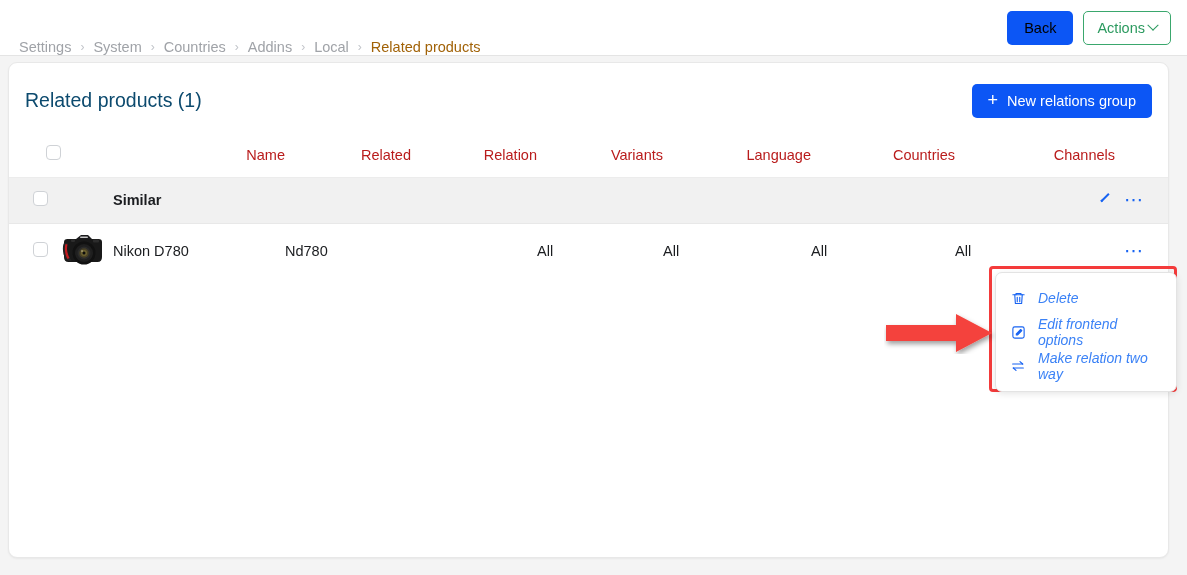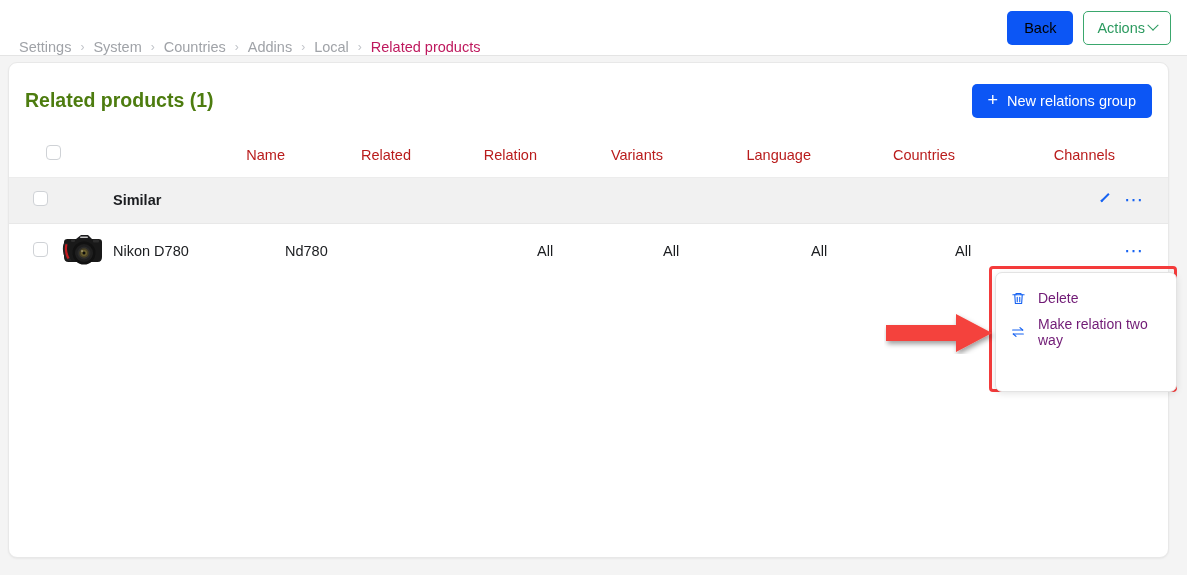--- a/index.html
+++ b/index.html
@@ -23,21 +23,21 @@
     background: #ffffff;
     border-bottom: 1px solid #e4e4e4;
     display: flex; align-items: flex-end;
   }
   .breadcrumb {
     display: flex; align-items: center;
     margin-left: 19px;
     font-size: 14.5px;
   }
   .bc-item { color: #a0a3a8; white-space: nowrap; }
-  .bc-item.current { color: #be185d; }
+  .bc-item.current { color: #a16207; }
   .bc-sep {
     color: #c2c5ca; font-size: 12px;
     margin: 0 9px; user-select: none;
   }
   .topbar-actions {
     position: absolute; right: 16px; top: 11px;
     display: flex; align-items: center; gap: 10px;
   }
   .btn-back {
     background: #0c56f5; color: #000000;
@@ -73,21 +73,21 @@
     box-shadow: 0 1px 2px rgba(0,0,0,0.05);
     overflow: hidden;
   }
   .card-head {
     position: relative;
     height: 74px;
     padding: 0 16px 0 16px;
     display: flex; align-items: center;
   }
   .card-title {
-    font-size: 19.5px; color: #4d7c0f; font-weight: bold;
+    font-size: 19.5px; color: #0c4a6e;
   }
   .btn-new {
     position: absolute; right: 16px; top: 21px;
     background: #0c56f5; color: #ffffff;
     border: none; border-radius: 5px;
     height: 34px; padding: 0 16px;
     font-size: 14.5px; font-family: inherit;
     cursor: pointer;
     display: flex; align-items: center; gap: 9px;
   }
@@ -186,22 +186,23 @@
     border-radius: 7px;
     box-shadow: 0 2px 7px rgba(0,0,0,0.10);
     padding: 8px 0;
   }
   .ctx-item {
     display: flex; align-items: center;
     gap: 12px;
     height: 34px;
     padding: 0 14px;
     font-size: 14px;
-    color: #701a75;
-    cursor: pointer;
+    color: #3b82f6;
+    cursor: pointer;
+    font-style: italic;
   }
   .ctx-icon {
     width: 16px; height: 16px;
     flex: 0 0 16px;
     color: #1763f2;
     display: flex; align-items: center; justify-content: center;
   }
 
   
   .arrow {
@@ -340,20 +341,30 @@
           <svg width="15" height="15" viewBox="0 0 24 24" fill="none" stroke="#1763f2" stroke-width="1.8" stroke-linecap="round" stroke-linejoin="round">
             <path d="M3 6h18"></path>
             <path d="M8 6V4h8v2"></path>
             <path d="M6 6l1 14h10l1-14"></path>
             <path d="M10 10v7M14 10v7"></path>
           </svg>
         </span>
         <span>Delete</span>
       </div>
 
+      <div class="ctx-item">
+        <span class="ctx-icon">
+          <svg width="15" height="15" viewBox="0 0 24 24" fill="none" stroke="#1763f2" stroke-width="1.8" stroke-linecap="round" stroke-linejoin="round">
+            <rect x="3" y="3" width="18" height="18" rx="3"></rect>
+            <path d="M15.5 7.2l1.8 1.8-7 7H8.5v-1.8z" fill="#1763f2" stroke="none"></path>
+            <path d="M15.5 7.2l1.8 1.8-7 7H8.5v-1.8z"></path>
+          </svg>
+        </span>
+        <span>Edit frontend options</span>
+      </div>
 
       <div class="ctx-item">
         <span class="ctx-icon">
           <svg width="16" height="16" viewBox="0 0 24 24" fill="none" stroke="#1763f2" stroke-width="1.8" stroke-linecap="round" stroke-linejoin="round">
             <path d="M4 9h15"></path>
             <path d="M15 5.5L19 9"></path>
             <path d="M20 15H5"></path>
             <path d="M9 18.5L5 15"></path>
           </svg>
         </span>

